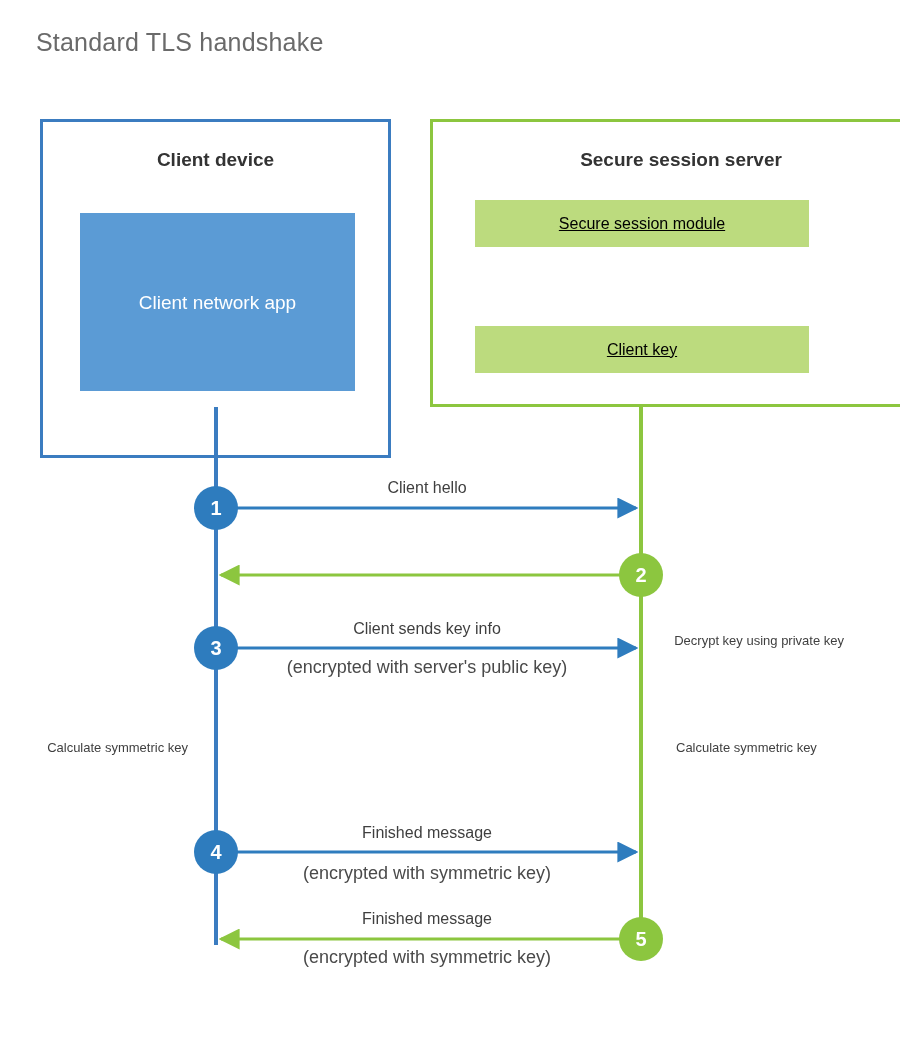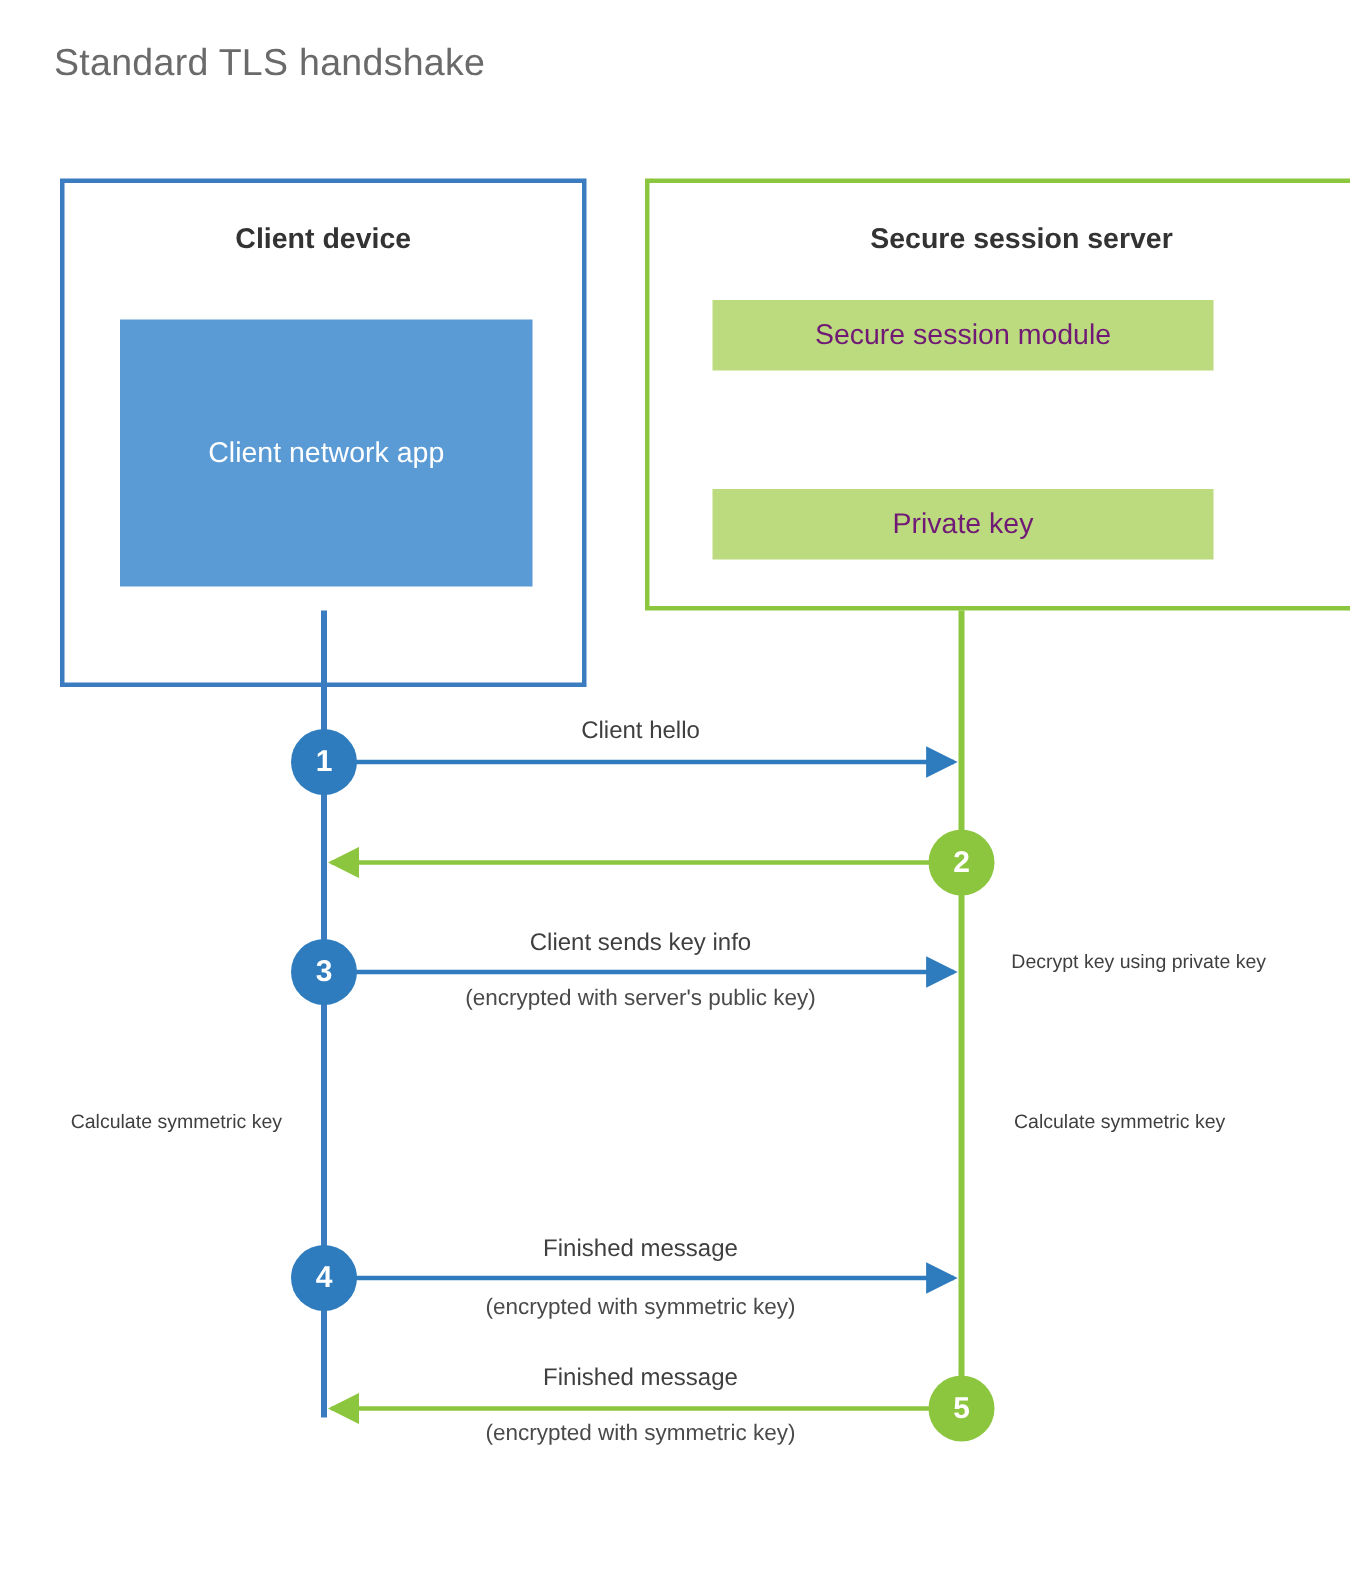--- a/index.html
+++ b/index.html
@@ -84,23 +84,24 @@
 
   .server-module {
     position: absolute;
     left: 42px;
     width: 334px;
     height: 47px;
     background: #bcdb7e;
     display: flex;
     align-items: center;
     justify-content: center;
-    color: #701a75;
-    font-size: 19px;
+    color: #000000;
+    font-size: 16px;
     box-sizing: border-box;
+    text-decoration: underline;
   }
   .server-module.m0 { top: 78px; }
   .server-module.m1 { top: 141px; }
   .server-module.m2 { top: 204px; }
 
   
   .lifeline {
     position: absolute;
     width: 4px;
   }
@@ -148,21 +149,21 @@
     position: absolute;
     text-align: center;
     color: #3f3f3f;
     font-size: 16px;
     white-space: nowrap;
   }
   .msg-sub {
     position: absolute;
     text-align: center;
     color: #4a4a4a;
-    font-size: 15px;
+    font-size: 18px;
     white-space: nowrap;
   }
 
   
   .annotation {
     position: absolute;
     color: #3f3f3f;
     font-size: 13px;
     line-height: 17px;
   }
@@ -177,21 +178,21 @@
   <div class="page-title">Standard TLS handshake</div>
 
   <div class="party-box client">
     <div class="party-title">Client device</div>
     <div class="client-app-block">Client network app</div>
   </div>
 
   <div class="party-box server">
     <div class="party-title">Secure session server</div>
     <div class="server-module m0">Secure session module</div>
-    <div class="server-module m2">Private key</div>
+    <div class="server-module m2">Client key</div>
   </div>
 
   <div class="lifeline client-line"></div>
   <div class="lifeline server-line"></div>
 
   <svg id="arrow-layer" viewBox="0 0 900 1058">
     <defs>
       <marker id="ah-blue" markerWidth="7" markerHeight="7" refX="6.2" refY="3.5" orient="auto">
         <path d="M0,0 L7,3.5 L0,7 Z" fill="#2e7cbe"></path>
       </marker>

